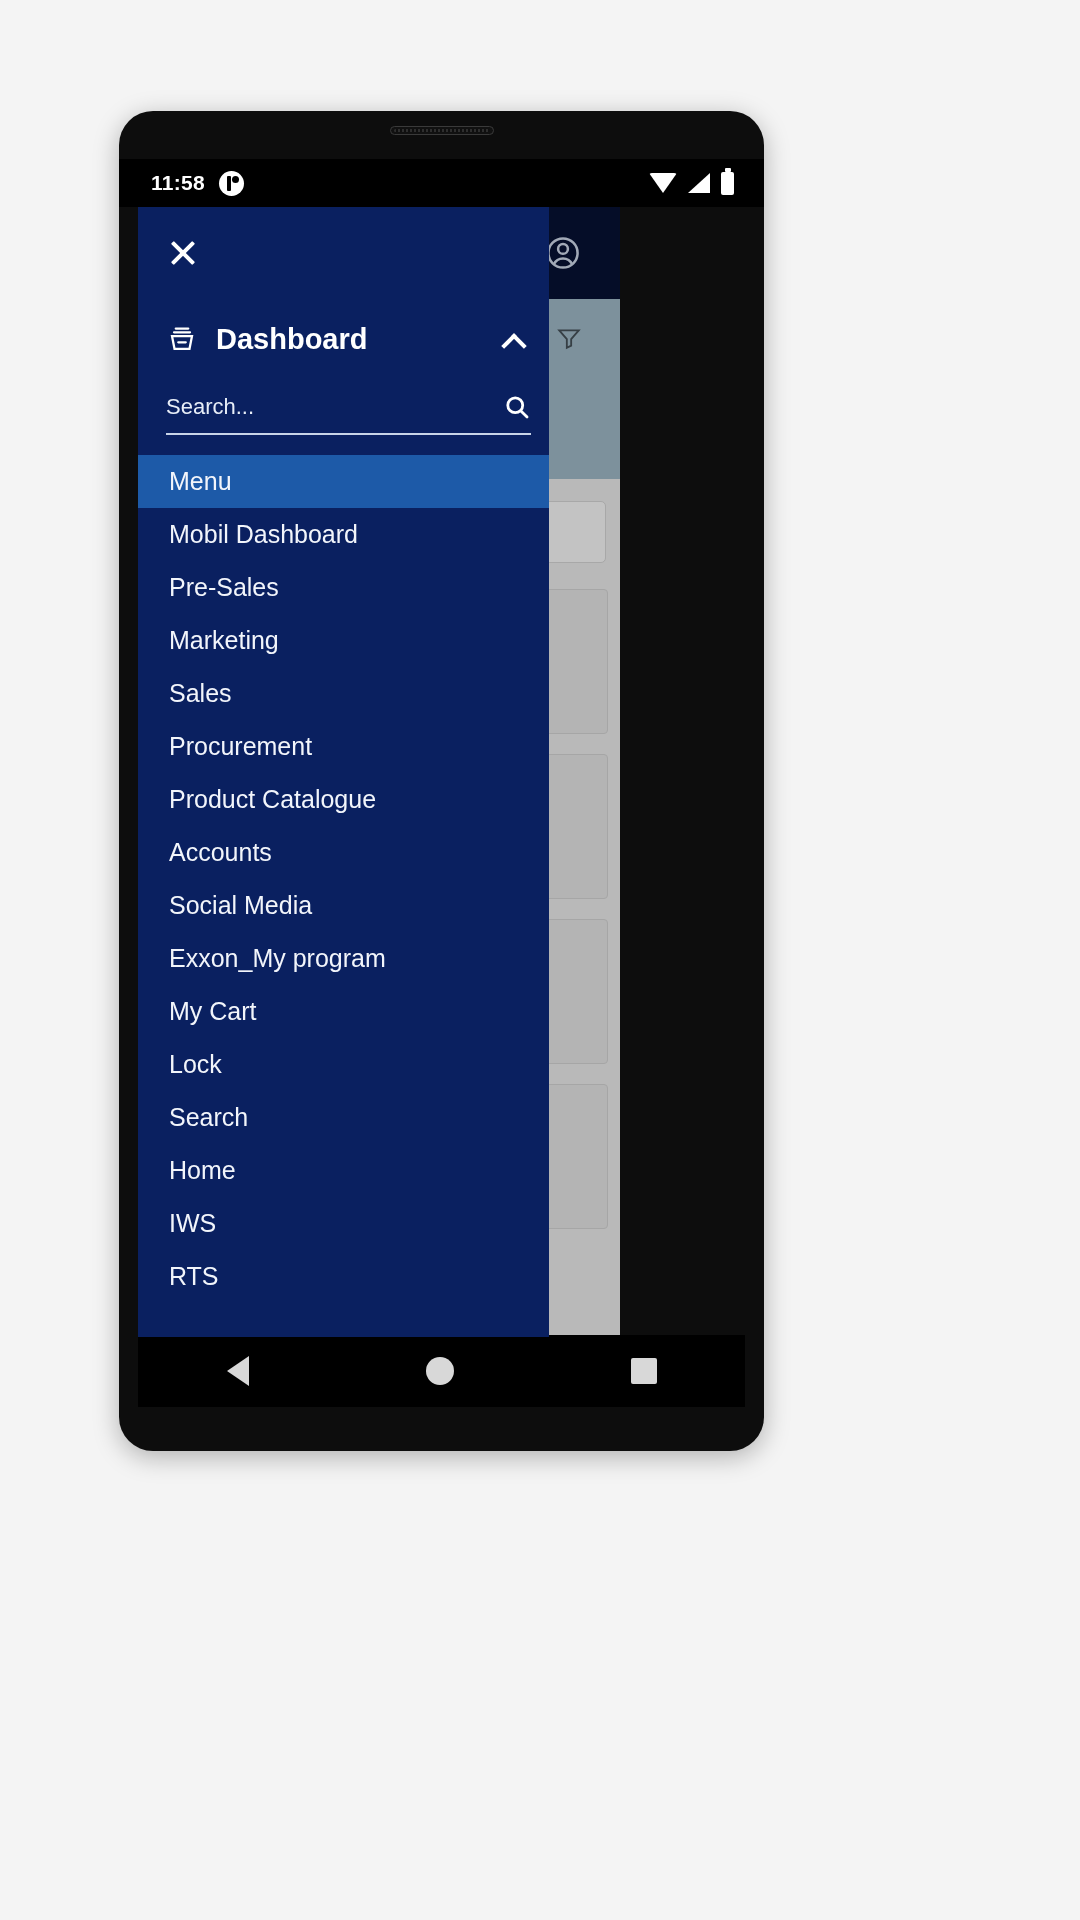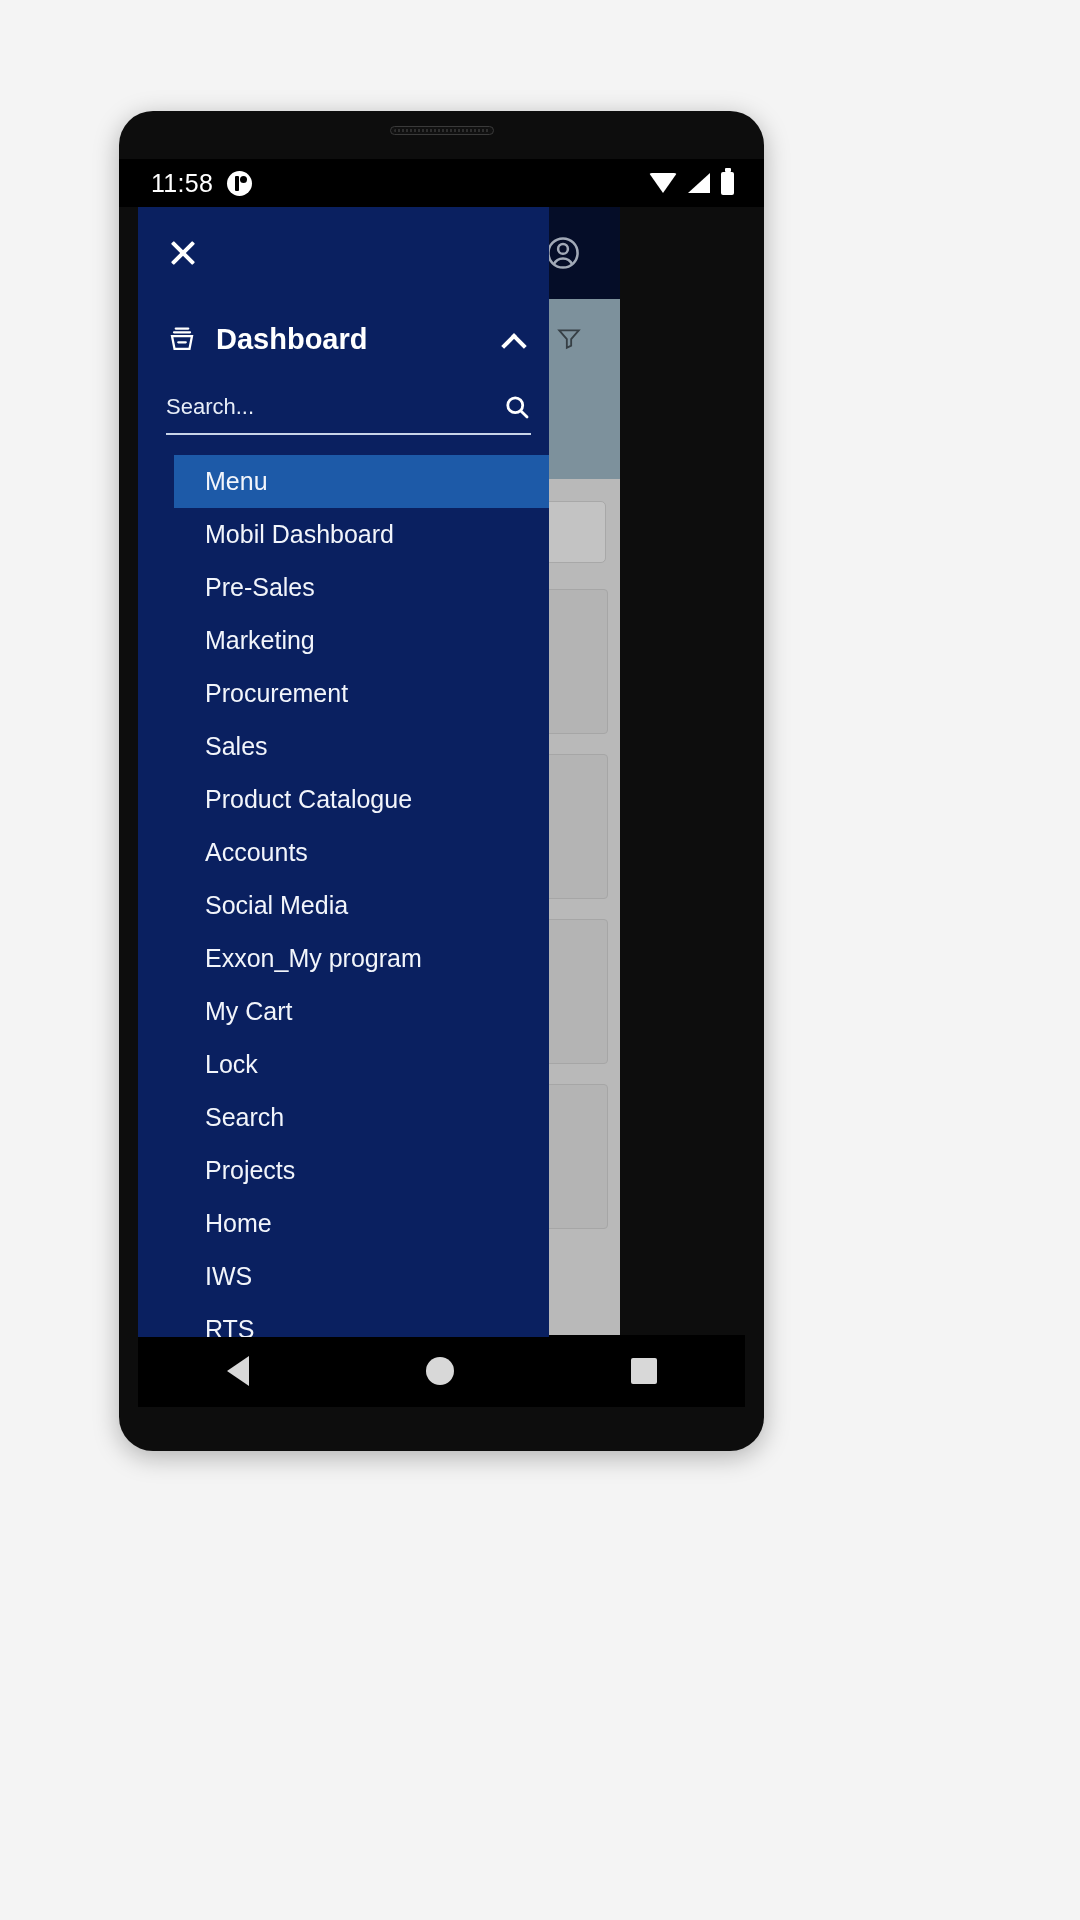--- a/index.html
+++ b/index.html
@@ -46,21 +46,21 @@
   .statusbar {
     position: absolute; left: 0; top: 48px;
     width: 100%; height: 48px;
     display: flex; align-items: center;
     justify-content: space-between;
     padding: 0 30px 0 32px;
     color: #fff;
     background: #000;
   }
   .status-left { display: flex; align-items: center; gap: 14px; }
-  .clock { font-size: 25px; font-weight: 400; letter-spacing: .3px; }
+  .clock { font-size: 21px; font-weight: 700; letter-spacing: .3px; }
   .app-dot {
     width: 25px; height: 25px; border-radius: 50%;
     background: #fff; position: relative;
   }
   .app-dot::before{
     content:""; position:absolute; left:8px; top:5px;
     width:4px; height:15px; background:#000; border-radius:1px;
   }
   .app-dot::after{
     content:""; position:absolute; left:13px; top:5px;
@@ -199,21 +199,21 @@
     display: flex; align-items: center;
   }
   .search-inp {
     flex: 1; background: transparent; border: none; outline: none;
     color: #fff; font-size: 22px;
     font-family: "Liberation Sans", sans-serif;
   }
   .search-inp::placeholder { color: #e8eef8; opacity: 1; }
   .mag { width: 28px; height: 28px; flex: 0 0 auto; }
 
-  .menu-list { margin-top: 20px; flex: 1; overflow: hidden; margin-left: 36px; }
+  .menu-list { margin-top: 20px; flex: 1; overflow: hidden; }
   .menu-item {
     height: 53px; display: flex; align-items: center;
     padding-left: 31px;
     font-size: 25px; color: #f2f5fb;
   }
   .menu-item.active { background: #1d5aa8; }
 
   
   .navbar {
     position: absolute; left: 19px; bottom: 44px;
@@ -353,30 +353,29 @@
                 <line x1="15.4" y1="15.4" x2="20.6" y2="20.6"></line>
               </svg>
             </span>
           </div>
 
           <div class="menu-list">
             <div class="menu-item active">Menu</div>
             <div class="menu-item">Mobil Dashboard</div>
             <div class="menu-item">Pre-Sales</div>
             <div class="menu-item">Marketing</div>
+            <div class="menu-item">Sales</div>
             <div class="menu-item">Procurement</div>
-            <div class="menu-item">Sales</div>
             <div class="menu-item">Product Catalogue</div>
             <div class="menu-item">Accounts</div>
             <div class="menu-item">Social Media</div>
             <div class="menu-item">Exxon_My program</div>
             <div class="menu-item">My Cart</div>
             <div class="menu-item">Lock</div>
             <div class="menu-item">Search</div>
-            <div class="menu-item">Projects</div>
             <div class="menu-item">Home</div>
             <div class="menu-item">IWS</div>
             <div class="menu-item">RTS</div>
           </div>
         </div>
       </div>
 
       <div class="navbar">
         <span class="nav-back"></span>
         <span class="nav-home"></span>

